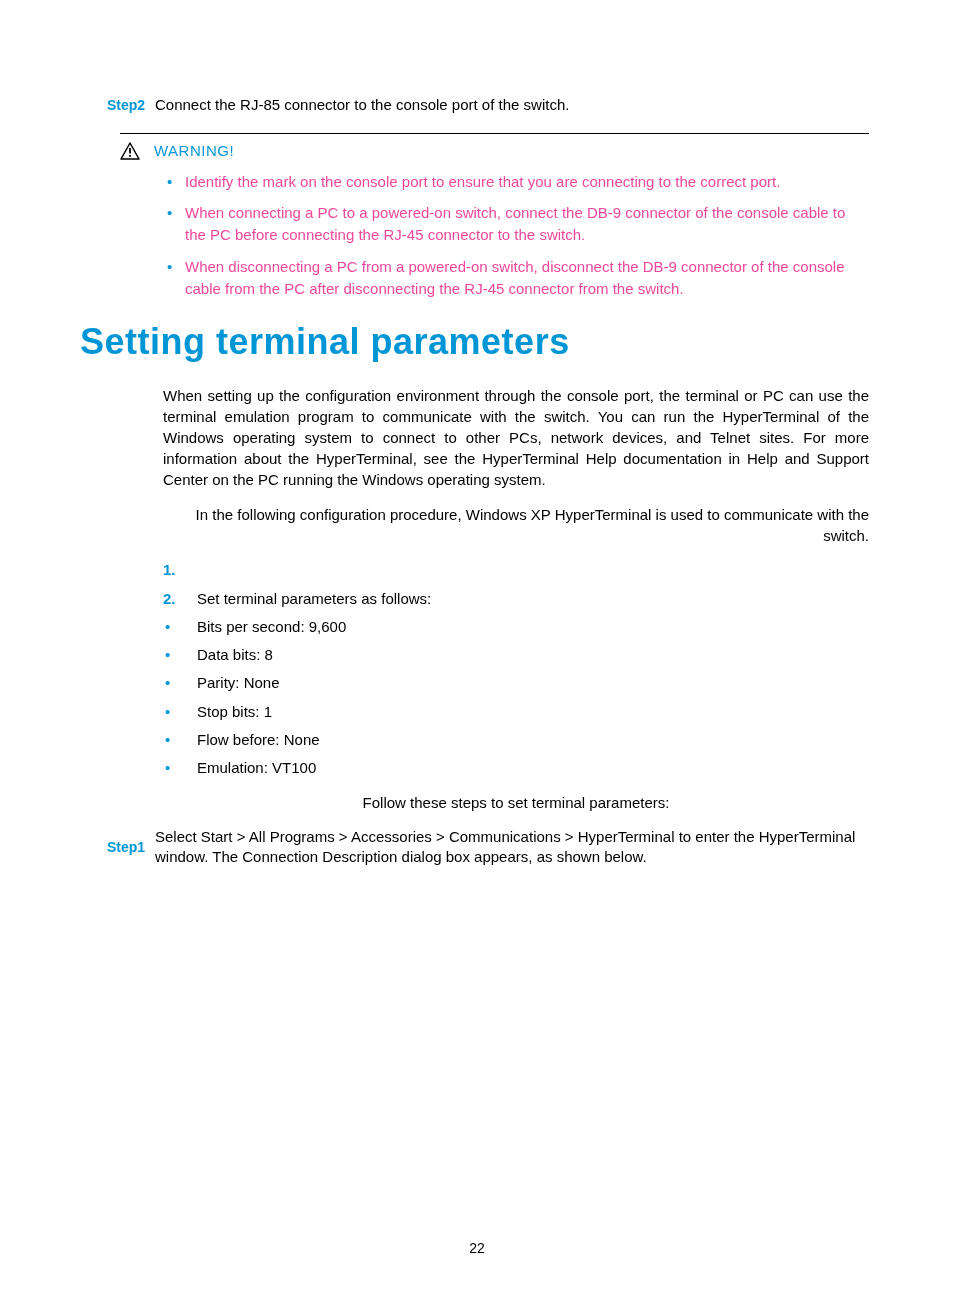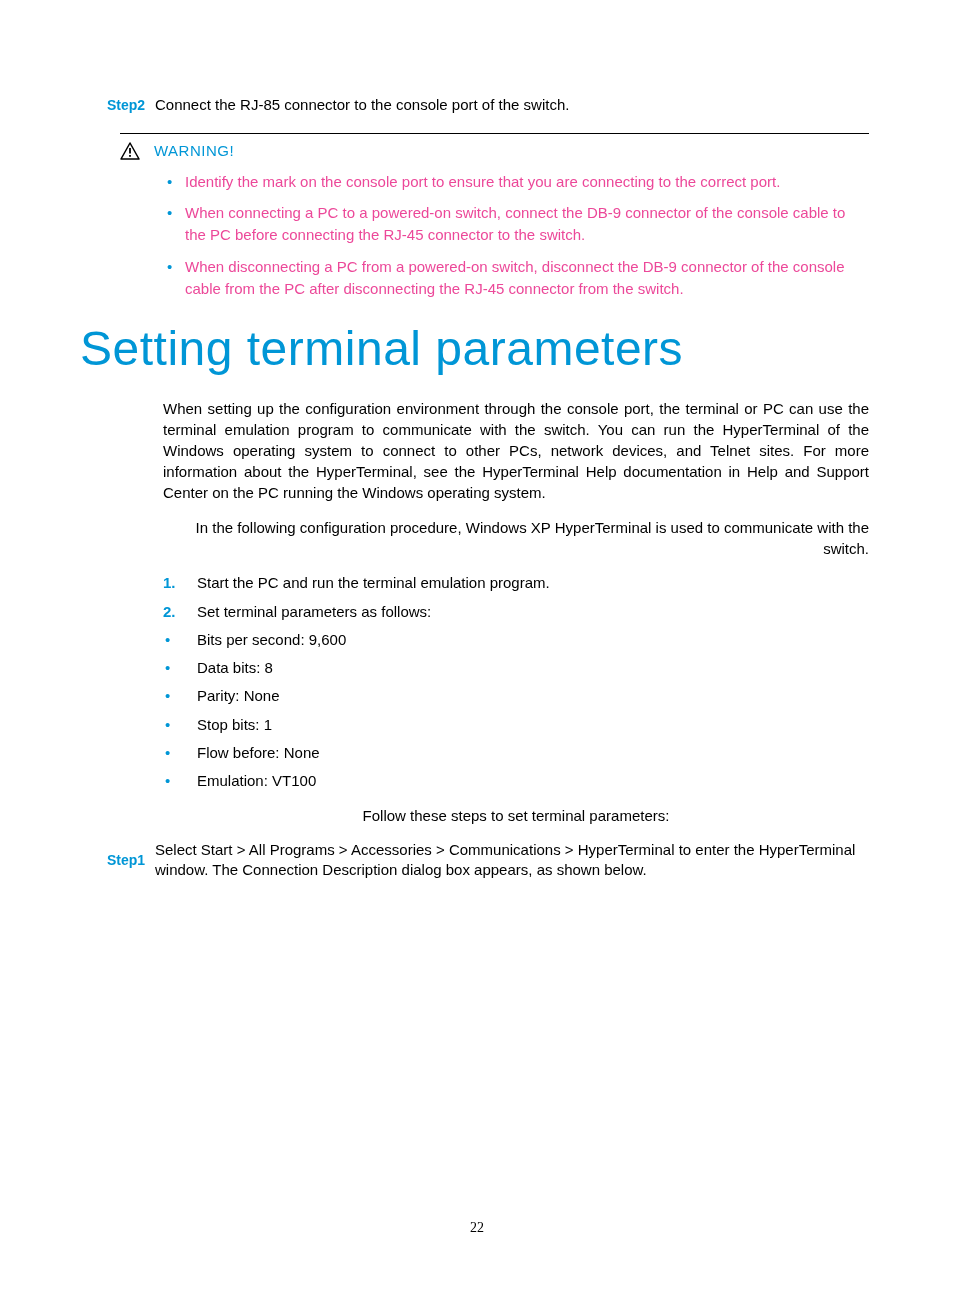--- a/index.html
+++ b/index.html
@@ -66,22 +66,22 @@
     }
     .warning-list li::before {
       content: "•";
       position: absolute;
       left: 0;
       color: #0096d6;
       font-size: 15px;
     }
     .section-heading {
       color: #0096d6;
-      font-size: 48px;
-      font-weight: 400;
+      font-size: 36px;
+      font-weight: 700;
       margin-top: 22px;
       margin-bottom: 22px;
       letter-spacing: 0.5px;
       margin-left: -5px;
     }
     .body-para {
       margin-left: 78px;
       margin-bottom: 14px;
       line-height: 1.4;
       text-align: justify;
@@ -108,26 +108,25 @@
     }
     .ol-list .bul-marker {
       flex: 0 0 34px;
       color: #0096d6;
       font-size: 15px;
       padding-left: 2px;
     }
     .bold { font-weight: normal; }
     .page-number {
       position: absolute;
-      bottom: 60px;
+      bottom: 40px;
       left: 0;
       right: 0;
       text-align: center;
       font-size: 14px;
-      font-family: Liberation Serif, serif;
     }
   </style>
 </head>
 <body>
 
 <div class="step-row">
   <div class="step-label">Step2</div>
   <div class="step-body">Connect the RJ-85 connector to the console port of the switch.</div>
 </div>
 
@@ -150,21 +149,20 @@
 </div>
 
 <h1 class="section-heading">Setting terminal parameters</h1>
 
 <p class="body-para">When setting up the configuration environment through the console port, the terminal or PC can use the terminal emulation program to communicate with the switch. You can run the HyperTerminal of the Windows operating system to connect to other PCs, network devices, and Telnet sites. For more information about the HyperTerminal, see the HyperTerminal Help documentation in Help and Support Center on the PC running the Windows operating system.</p>
 <p class="body-para" style="text-align:right">In the following configuration procedure, Windows XP HyperTerminal is used to communicate with the switch.</p>
 
 <div class="ol-list">
   <div class="num-item">
     <span class="num-marker">1.</span>
-    <span>Start the PC and run the terminal emulation program.</span>
   </div>
   <div class="num-item">
     <span class="num-marker">2.</span>
     <span>Set terminal parameters as follows:</span>
   </div>
   <div class="bul-item">
     <span class="bul-marker">•</span>
     <span>Bits per second: 9,600</span>
   </div>
   <div class="bul-item">

